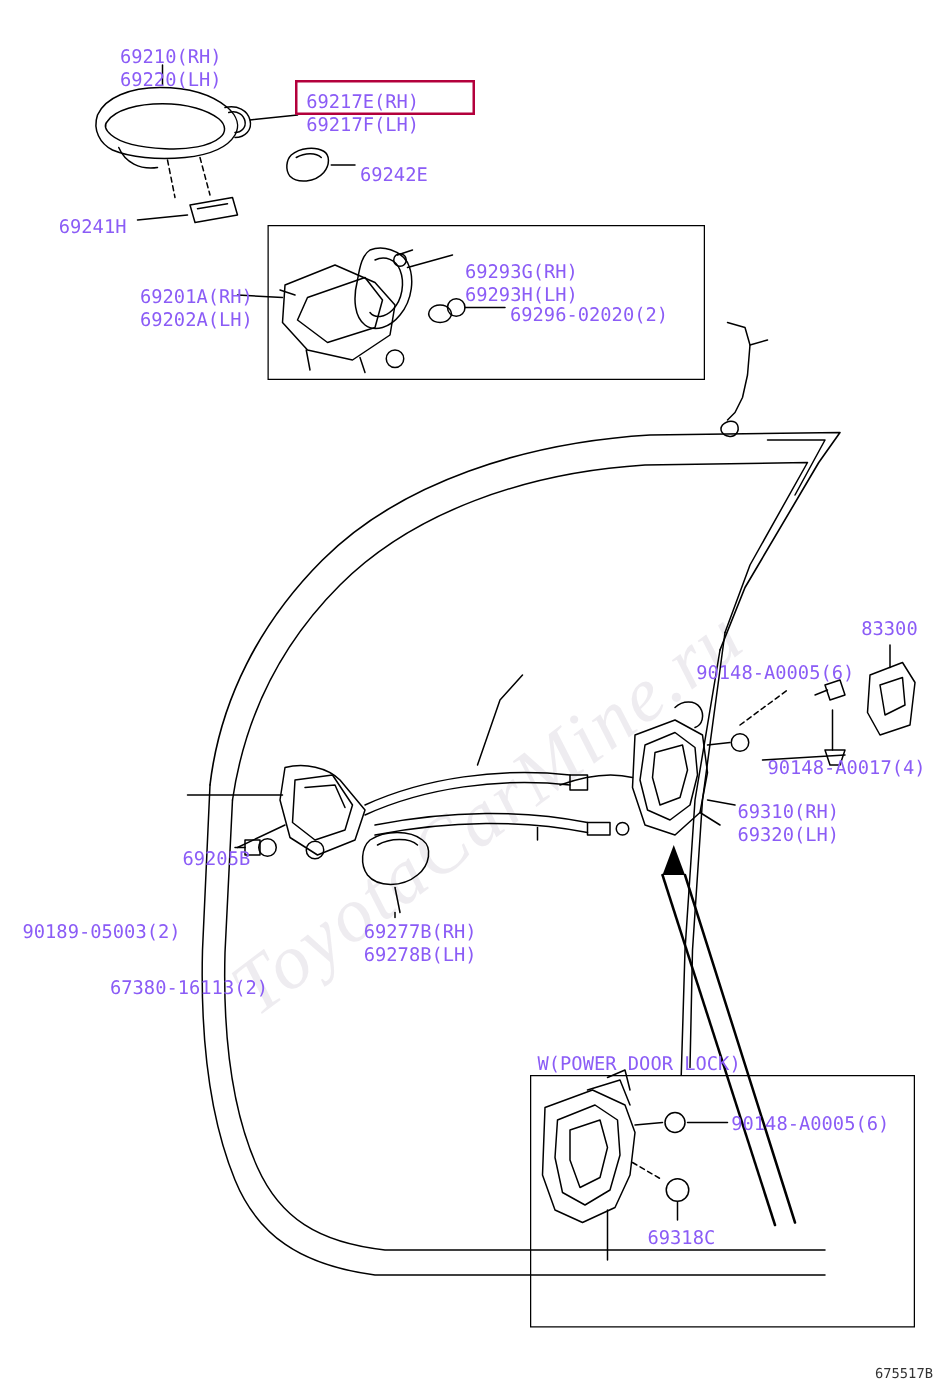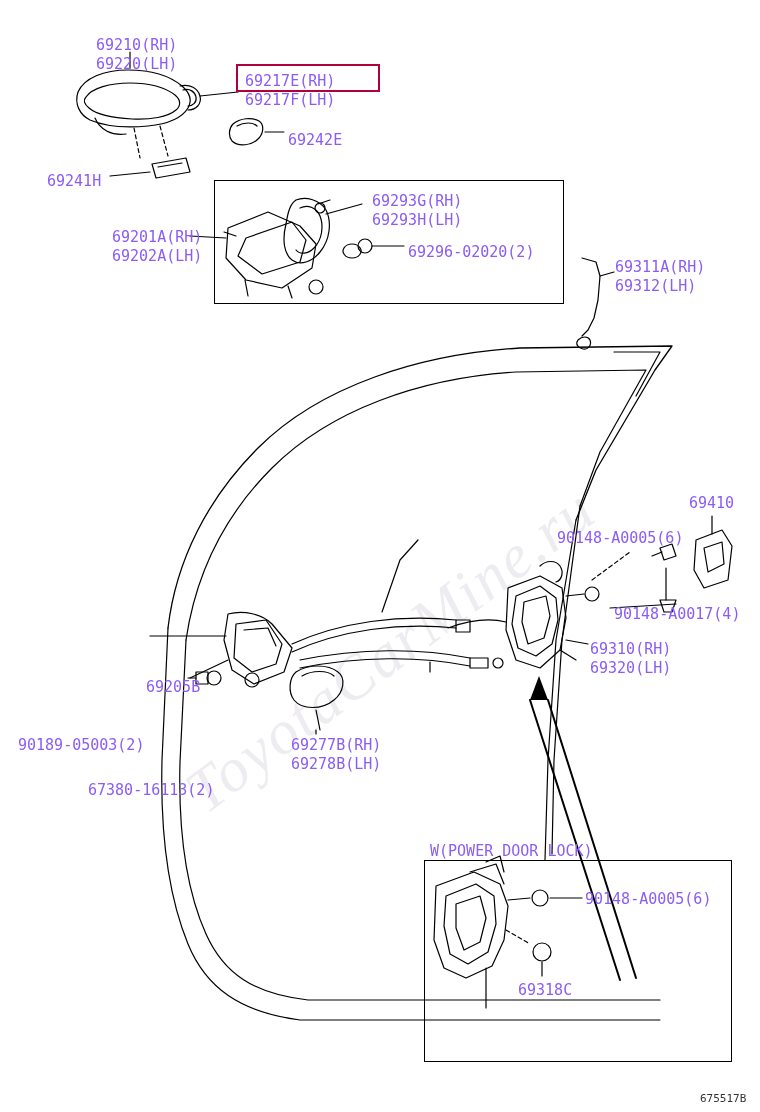--- a/index.html
+++ b/index.html
@@ -198,28 +198,26 @@
   <div class="boxed" style="left:424px; top:860px; width:308px; height:202px;"></div>
 
   <div class="hl" style="left:236px; top:64px; width:144px; height:28px;"></div>
 
   <div class="lbl" style="left:96px; top:36px;">69210(RH)
 69220(LH)</div>
   <div class="lbl" style="left:245px; top:72px;">69217E(RH)
 69217F(LH)</div>
   <div class="lbl" style="left:288px; top:131px;">69242E</div>
   <div class="lbl" style="left:47px; top:172px;">69241H</div>
-  <div class="lbl" style="left:372px; top:192px;">69293G(RH)
+  <div class="lbl" style="left:372px; top:208px;">69293G(RH)
 69293H(LH)</div>
   <div class="lbl" style="left:408px; top:243px;">69296-02020(2)</div>
   <div class="lbl" style="left:76px; top:228px;margin-left:36px;">69201A(RH)
 69202A(LH)</div>
-  <div class="lbl" style="left:615px; top:258px;">69311A(RH)
-69312(LH)</div>
-  <div class="lbl" style="left:689px; top:494px;">69410</div>
+  <div class="lbl" style="left:689px; top:494px;">83300</div>
   <div class="lbl" style="left:557px; top:529px;">90148-A0005(6)</div>
   <div class="lbl" style="left:614px; top:605px;text-align:center;">90148-A0017(4)</div>
   <div class="lbl" style="left:146px; top:678px;">69205B</div>
   <div class="lbl" style="left:590px; top:640px;">69310(RH)
 69320(LH)</div>
   <div class="lbl" style="left:18px; top:736px;">90189-05003(2)</div>
   <div class="lbl" style="left:291px; top:736px;">69277B(RH)
 69278B(LH)</div>
   <div class="lbl" style="left:88px; top:781px;">67380-16113(2)</div>
   <div class="lbl" style="left:430px; top:842px;">W(POWER DOOR LOCK)</div>

